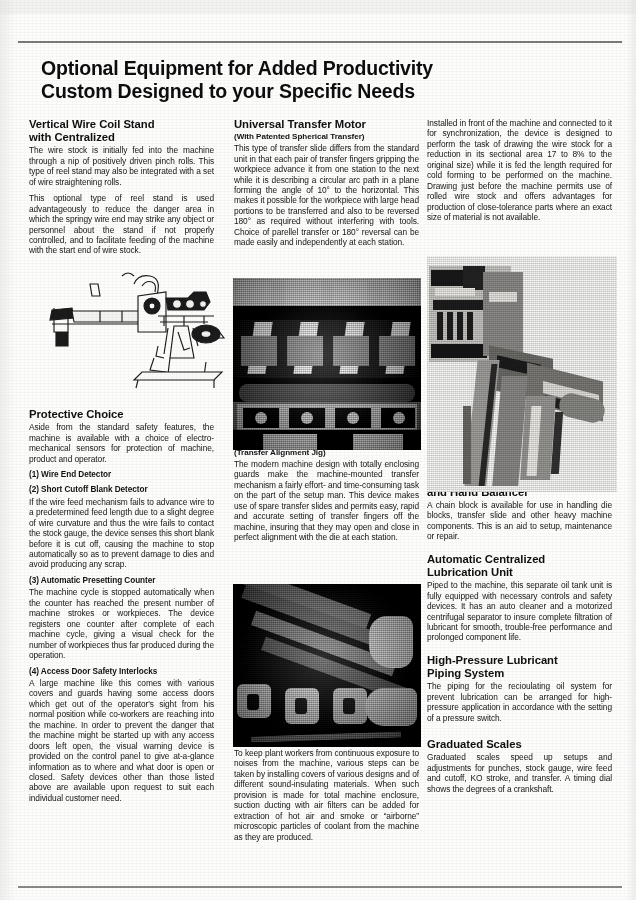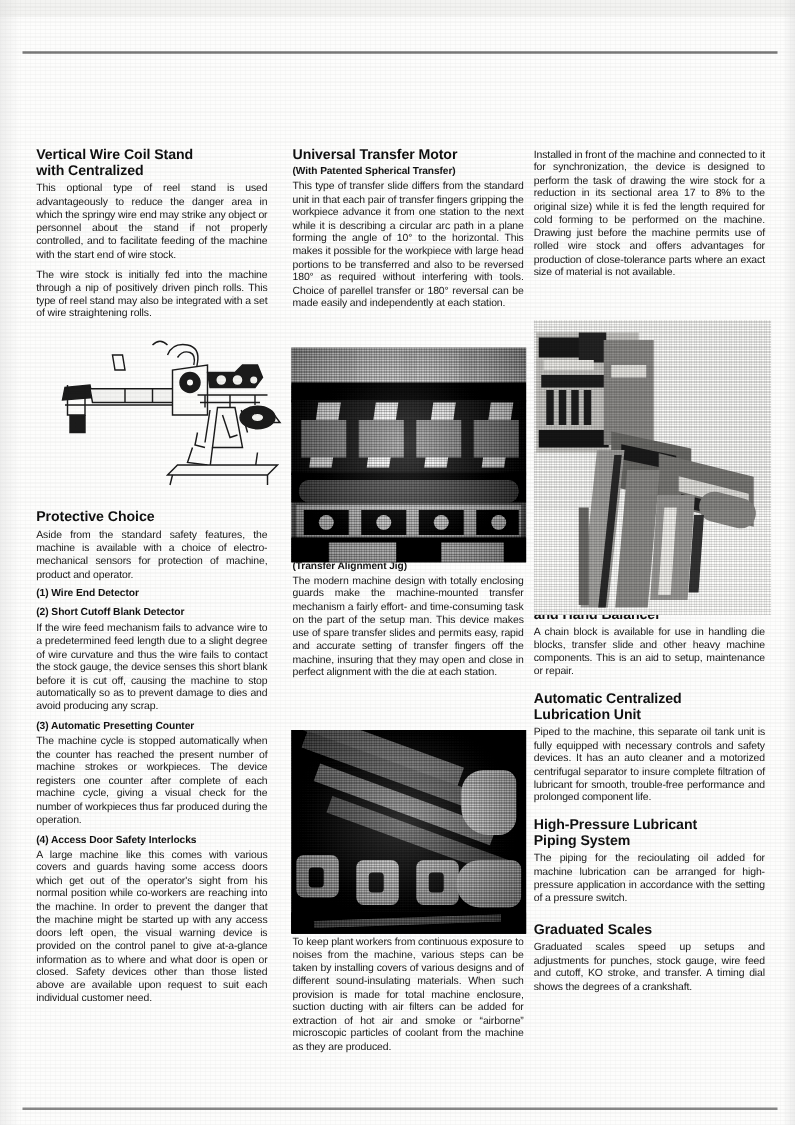--- a/index.html
+++ b/index.html
@@ -107,29 +107,33 @@
 </style>
 </head>
 <body>
 
 <div class="page"></div>
 
 <div class="content">
 
   <div class="rule-top"></div>
 
+  <div class="title">
+    <span>Optional Equipment for Added Productivity</span>
+    <span class="l2">Custom Designed to your Specific Needs</span>
+  </div>
 
   <div class="col col-1">
 
     <h2 class="sec">
       <span>Vertical Wire Coil Stand</span>
       <span class="sub2">with Centralized</span>
     </h2>
+    <p class="body">The wire stock is initially fed into the machine through a nip of positively driven pinch rolls. This type of reel stand may also be integrated with a set of wire straightening rolls.</p>
     <p class="body">This optional type of reel stand is used advantageously to reduce the danger area in which the springy wire end may strike any object or personnel about the stand if not properly controlled, and to facilitate feeding of the machine with the start end of wire stock.</p>
-    <p class="body">The wire stock is initially fed into the machine through a nip of positively driven pinch rolls. This type of reel stand may also be integrated with a set of wire straightening rolls.</p>
 
     <div style="height:146px"></div>
 
     <h2 class="sec">Protective Choice</h2>
     <p class="body">Aside from the standard safety features, the machine is available with a choice of electro-mechanical sensors for protection of machine, product and operator.</p>
 
     <div class="numhead">
       <span>(1)</span>
       <span>Wire End Detector</span>
     </div>
@@ -193,21 +197,21 @@
       <span class="sub2">Lubrication Unit</span>
     </h2>
     <p class="body">Piped to the machine, this separate oil tank unit is fully equipped with necessary controls and safety devices. It has an auto cleaner and a motorized centrifugal separator to insure complete filtration of lubricant for smooth, trouble-free performance and prolonged component life.</p>
 
     <div class="gap-s"></div>
 
     <h2 class="sec">
       <span>High-Pressure Lubricant</span>
       <span class="sub2">Piping System</span>
     </h2>
-    <p class="body">The piping for the recioulating oil added for machine lubrication can be arranged for high-pressure application in accordance with the setting of a pressure switch.</p>
+    <p class="body">The piping for the recioulating oil system for prevent lubrication can be arranged for high-pressure application in accordance with the setting of a pressure switch.</p>
 
     <div class="gap-m"></div>
 
     <h2 class="sec">Graduated Scales</h2>
     <p class="body">Graduated scales speed up setups and adjustments for punches, stock gauge, wire feed and cutoff, KO stroke, and transfer. A timing dial shows the degrees of a crankshaft.</p>
   </div>
 
   <div class="linedraw">
     <svg width="192" height="132" viewBox="0 0 192 132" fill="none" stroke="#1b1b1b" stroke-width="1.15">
       <path d="M12 58 L14 48 L34 46 L36 56 Z" fill="#1b1b1b"></path>

